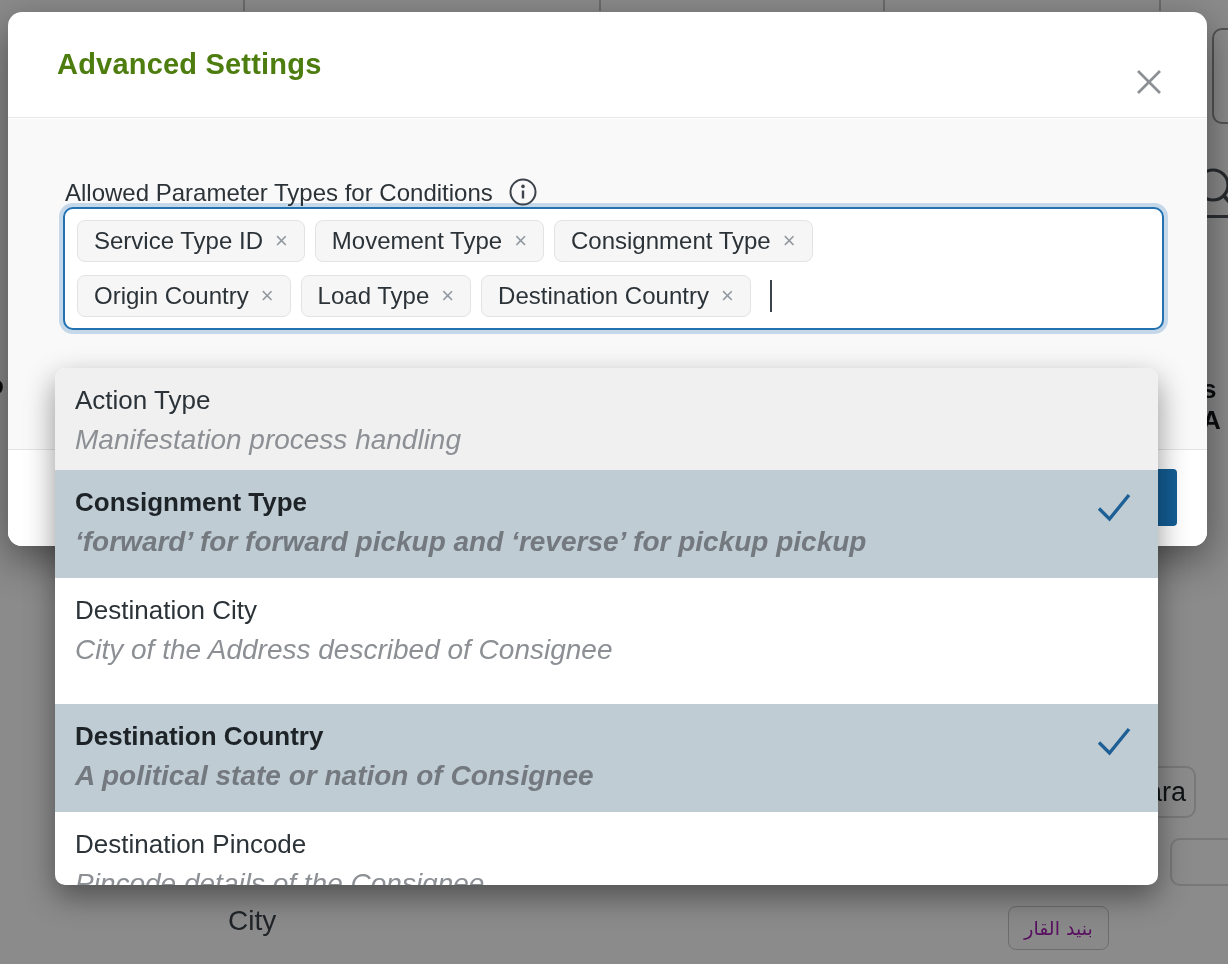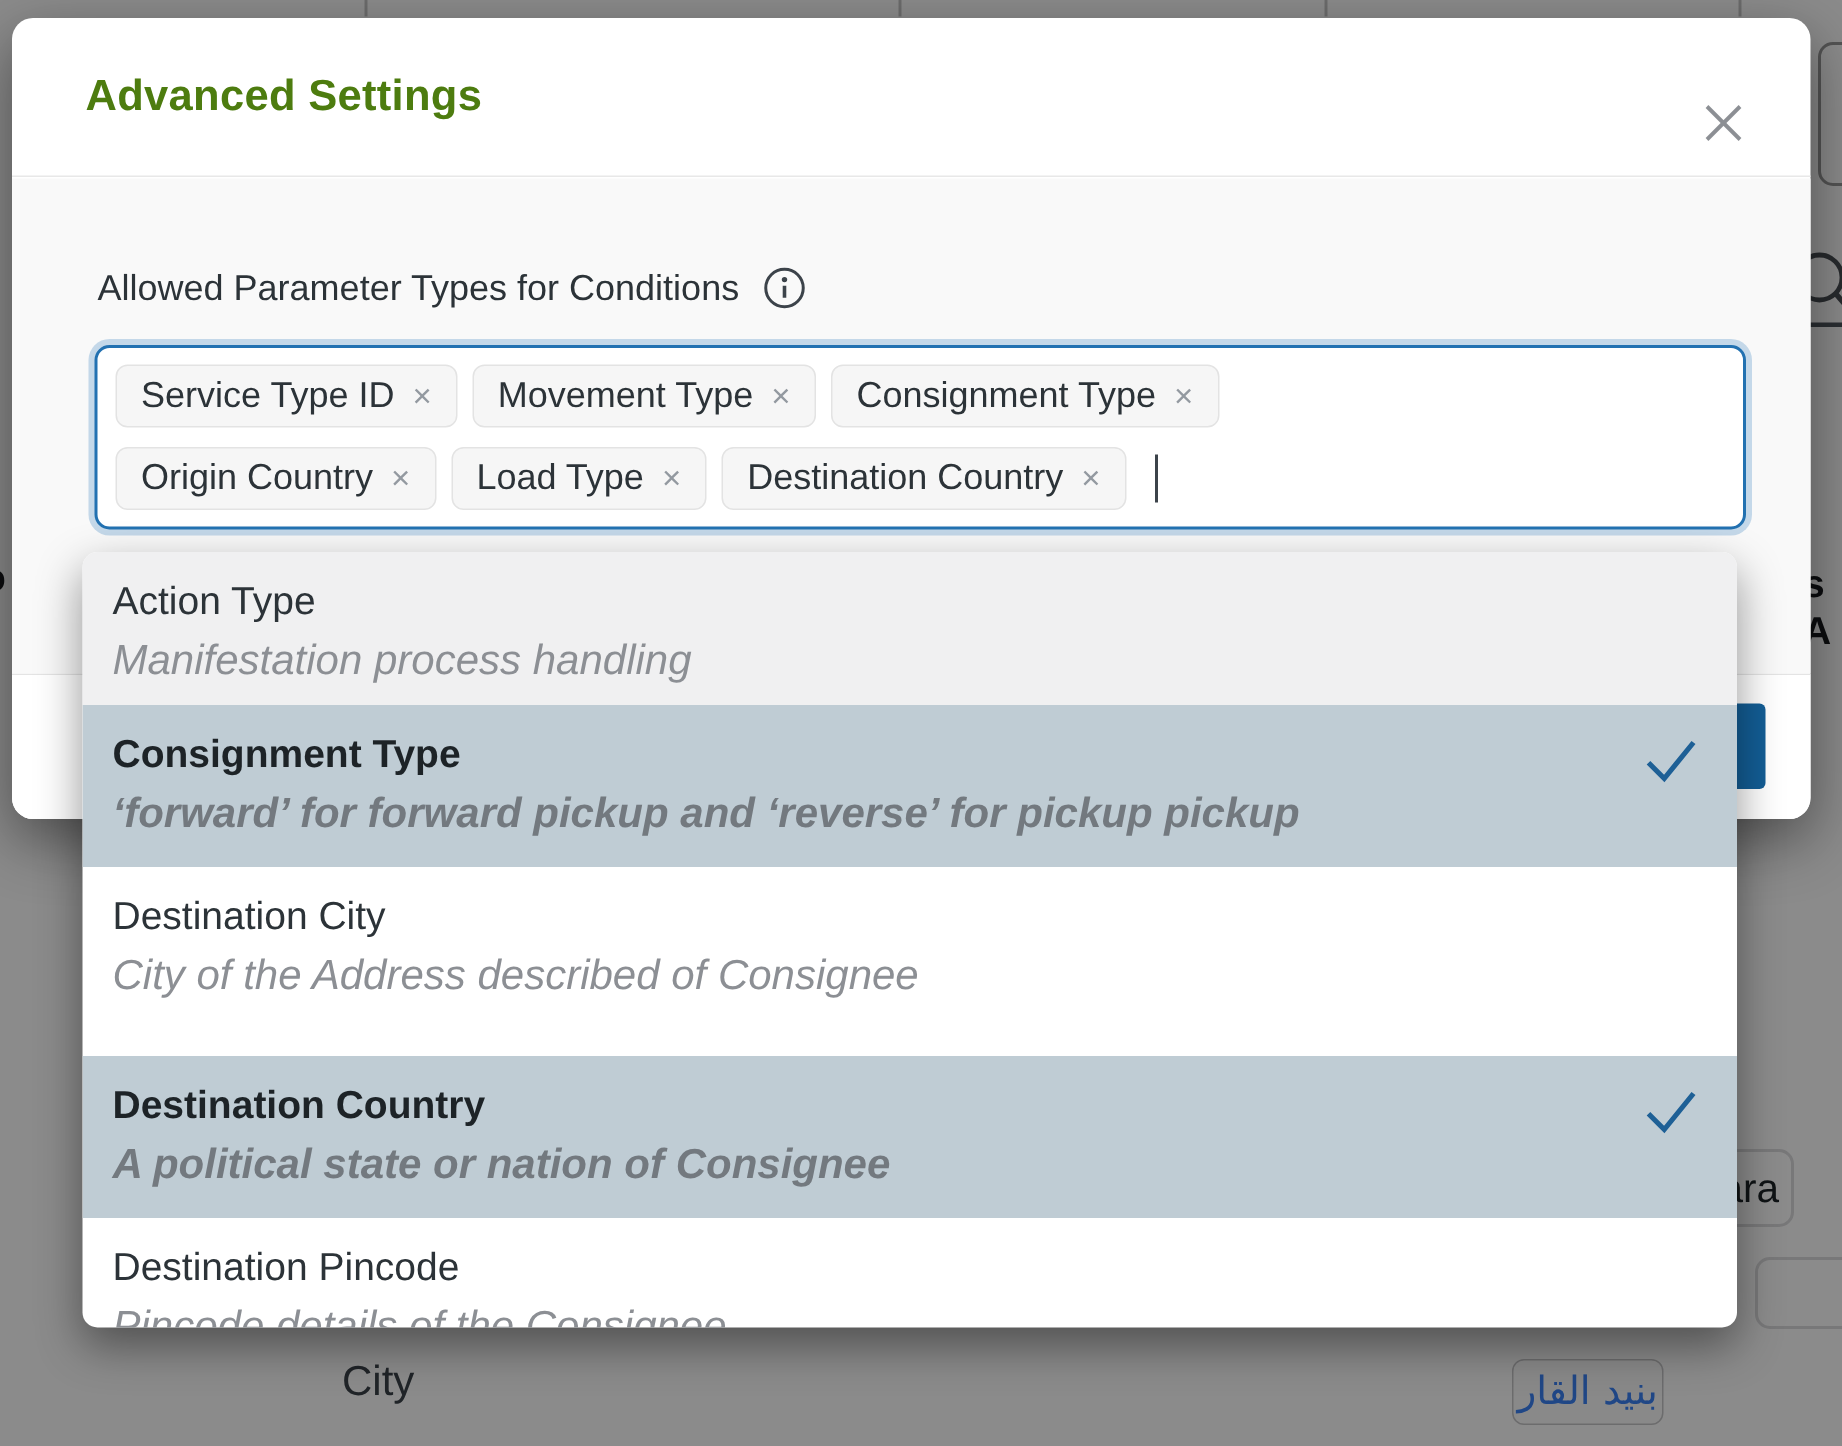--- a/index.html
+++ b/index.html
@@ -18,38 +18,38 @@
   .bd-search-icon { position:absolute; left:1196px; top:166px; }
   .bd-search-underline { position:absolute; left:1204px; top:215px; width:24px; height:3px; background:#50575e; }
   .bd-chip { position:absolute; border:2px solid #dcdcde; border-radius:10px; background:#fff;
              color:#1d2327; font-size:27px; display:flex; align-items:center; }
   .bd-chip-nara { left:1096px; top:766px; width:100px; height:52px; justify-content:flex-end; padding-right:8px; }
   .bd-chip-outline { left:1170px; top:838px; width:90px; height:48px; }
   .bd-city { position:absolute; left:228px; top:905px; font-size:28px; color:#3c434a; }
   .bd-arabic-chip { position:absolute; left:1008px; top:906px; width:101px; height:44px;
                     border:1.5px solid #c6c6c8; border-radius:8px; background:#fcfcfc;
                     display:flex; align-items:center; justify-content:center;
-                    font-family:"DejaVu Sans", sans-serif; font-size:26px; color:#3b82f6; direction:rtl; }
+                    font-family:"DejaVu Sans", sans-serif; font-size:19px; color:#a21caf; direction:rtl; }
 
   
   .overlay { position:absolute; inset:0; background:rgba(0,0,0,0.455); z-index:10; }
 
   
   .modal { position:absolute; left:8px; top:12px; width:1199px; height:534px; background:#fff;
            border-radius:14px; box-shadow:0 14px 40px rgba(0,0,0,0.45); z-index:20; }
   .modal-header { position:relative; height:106px; display:flex; align-items:center;
                   padding-left:49px; border-bottom:1px solid #e8e8e8; }
   .modal-title { font-size:29px; font-weight:600; color:#4d7c0f; letter-spacing:0.2px; }
   .close-btn { position:absolute; right:41px; top:53px; width:34px; height:34px; background:none;
                border:none; cursor:pointer; display:flex; align-items:center; justify-content:center; }
   .modal-body { position:absolute; top:107px; left:0; right:0; bottom:97px; background:#f9f9f9;
                 padding:58px 49px 0 49px; }
   .field-label-row { display:flex; align-items:flex-end; gap:15px; margin-left:8px; }
   .field-label { font-size:24px; color:#2c3338; }
-  .multiselect { margin-top:23px; margin-left:6px; width:1101px; min-height:122px; background:#fff;
+  .multiselect { margin-left:6px; width:1101px; min-height:122px; background:#fff;
                  border:2.5px solid #2271b1; border-radius:10px; padding:11px 12px;
                  box-shadow:0 0 0 4px #c4d8e9; display:flex; flex-direction:column; gap:13px; }
   .tag-row { display:flex; align-items:center; gap:10px; }
   .tag { display:flex; align-items:center; height:42px; padding:0 16px; background:#f6f6f6;
          border:1px solid #e3e3e3; border-radius:8px; font-size:24px; color:#2c3338; white-space:nowrap; }
   .tag-x { margin-left:12px; font-size:22px; color:#9399a0; cursor:pointer; line-height:1; }
   .caret { width:2px; height:32px; background:#3c434a; margin-left:9px; }
   .modal-footer { position:absolute; left:0; right:0; bottom:0; height:97px; background:#fff;
                   border-top:1px solid #e4e4e4; border-radius:0 0 14px 14px; }
   .primary-btn { position:absolute; right:30px; top:19px; width:240px; height:57px;

